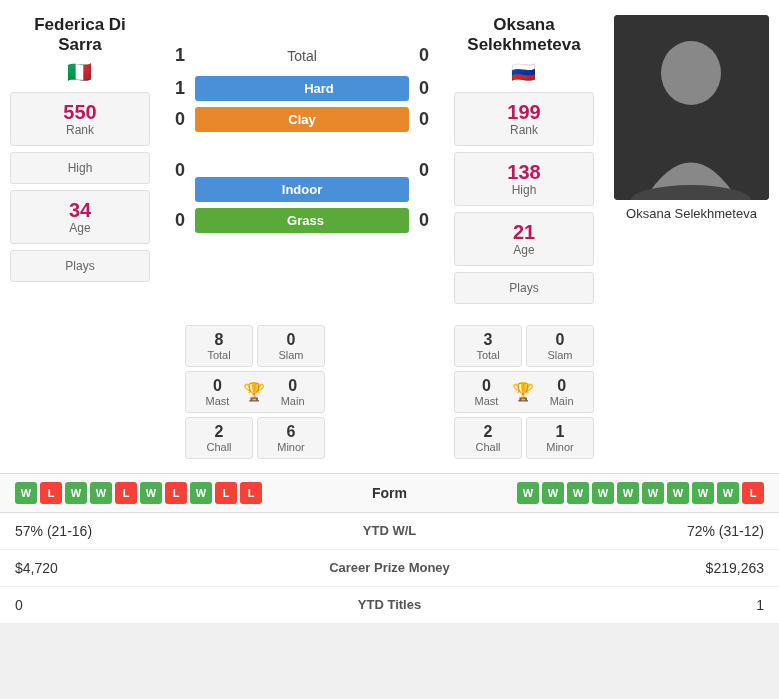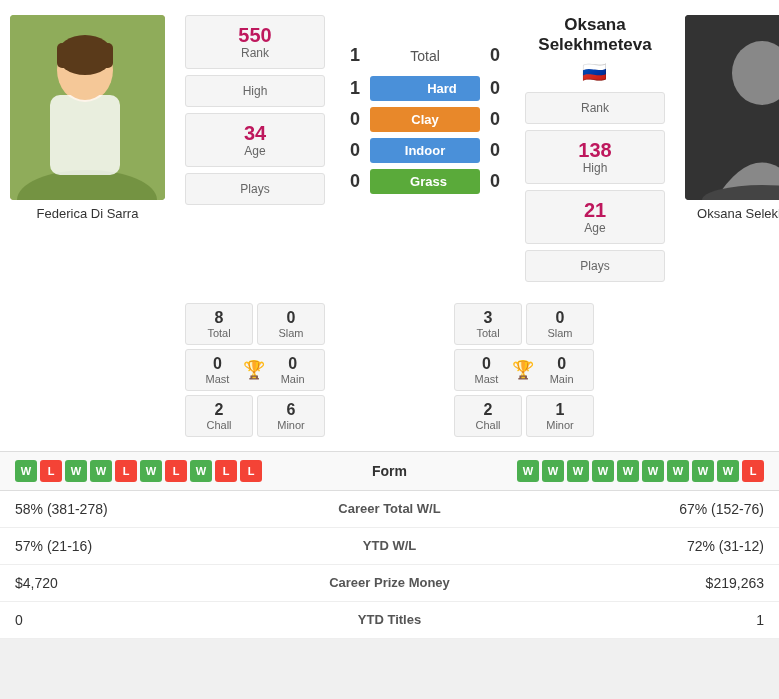--- a/index.html
+++ b/index.html
@@ -193,21 +193,21 @@
       text-align: center;
       padding: 5px 10px;
       border-radius: 3px;
       color: #fff;
       font-size: 13px;
       font-weight: bold;
     }
 
     .surface-hard { background: #4a90d9; padding-left: 44px; }
     .surface-clay { background: #e8882a; }
-    .surface-indoor { background: #4a90d9; }
+    .surface-indoor { background: #4a90d9; margin-top: 39px; }
     .surface-grass { background: #5aaa3a; padding-left: 17px; }
 
     
     .form-section {
       background: #f9f9f9;
       border-top: 1px solid #ddd;
       border-bottom: 1px solid #ddd;
       display: flex;
       align-items: center;
       padding: 8px 15px;
@@ -278,39 +278,29 @@
       color: #333;
     }
   </style>
 </head>
 <body>
 
 <div class="container">
 
   <div class="top-section">
 
-    <div class="player-photo">
-      <div class="photo-img left-photo">
-        
-        <svg width="155" height="185" viewBox="0 0 155 185" xmlns="http://www.w3.org/2000/svg">
-          <rect width="155" height="185" fill="#8fac5a"></rect>
-          <ellipse cx="77" cy="185" rx="70" ry="30" fill="#5a7a2a" opacity="0.5"></ellipse>
-
-          <ellipse cx="75" cy="55" rx="28" ry="32" fill="#f5c898"></ellipse>
-          <rect x="40" y="80" width="70" height="80" rx="10" fill="#ffffff" opacity="0.8"></rect>
-          <ellipse cx="75" cy="55" rx="26" ry="30" fill="#f5c898"></ellipse>
-
-          <ellipse cx="75" cy="40" rx="28" ry="20" fill="#5a3a1a"></ellipse>
-          <rect x="47" y="28" width="56" height="25" rx="5" fill="#5a3a1a"></rect>
-        </svg>
-      </div>
-      <div class="player-name-below">Federica Di Sarra</div>
-    </div>
 
     <div class="player-stats-left">
+      <div class="player-header">
+        <div class="player-header-name">
+          <span>Federica Di</span><br>
+          <span>Sarra</span>
+        </div>
+        <div class="flag">🇮🇹</div>
+      </div>
 
       <div class="stat-box">
         <div class="stat-value">550</div>
         <div class="stat-label">Rank</div>
       </div>
 
       <div class="stat-box">
         <div class="stat-label">High</div>
       </div>
 
@@ -359,20 +349,21 @@
     <div class="player-stats-right">
       <div class="player-header">
         <div class="player-header-name">
           <span>Oksana</span><br>
           <span>Selekhmeteva</span>
         </div>
         <div class="flag">🇷🇺</div>
       </div>
 
       <div class="stat-box">
+        <div class="stat-value">199</div>
         <div class="stat-label">Rank</div>
       </div>
 
       <div class="stat-box">
         <div class="stat-value">138</div>
         <div class="stat-label">High</div>
       </div>
 
       <div class="stat-box">
         <div class="stat-value">21</div>
@@ -502,25 +493,20 @@
         <div class="badge badge-w">W</div>
         <div class="badge badge-w">W</div>
         <div class="badge badge-w">W</div>
         <div class="badge badge-w">W</div>
         <div class="badge badge-l">L</div>
       </div>
   </div>
 
   <div class="stats-rows">
     <div class="stats-row">
-      <div class="stats-row-left">58% (381-278)</div>
-      <div class="stats-row-center">Career Total W/L</div>
-      <div class="stats-row-right">67% (152-76)</div>
-    </div>
-    <div class="stats-row">
       <div class="stats-row-left">57% (21-16)</div>
       <div class="stats-row-center">YTD W/L</div>
       <div class="stats-row-right">72% (31-12)</div>
     </div>
     <div class="stats-row">
       <div class="stats-row-left">$4,720</div>
       <div class="stats-row-center" style="font-weight:bold;">Career Prize Money</div>
       <div class="stats-row-right">$219,263</div>
     </div>
     <div class="stats-row">

